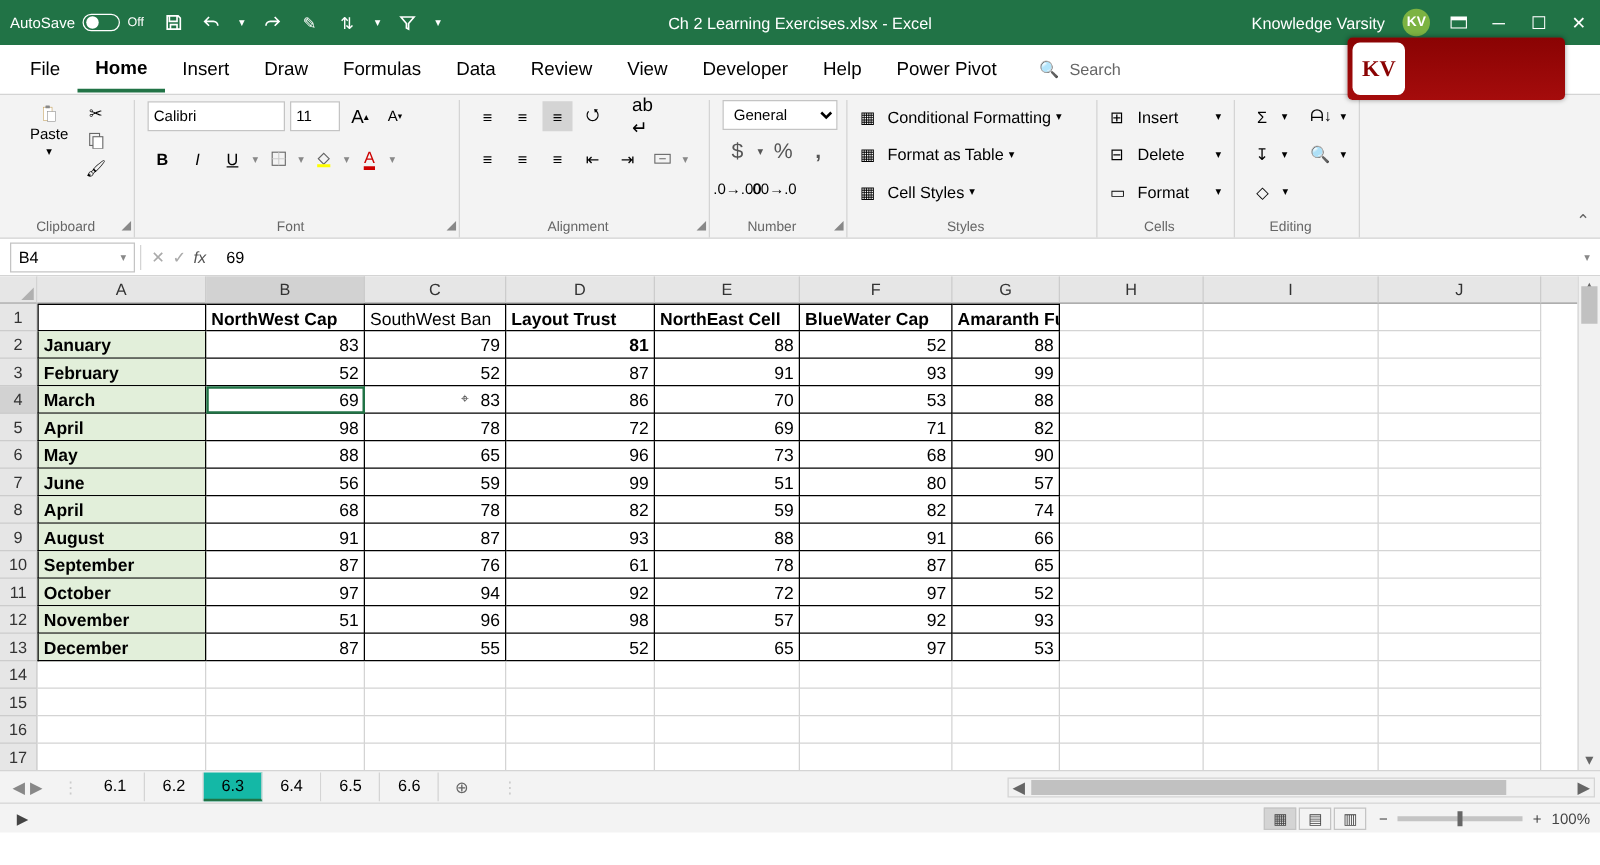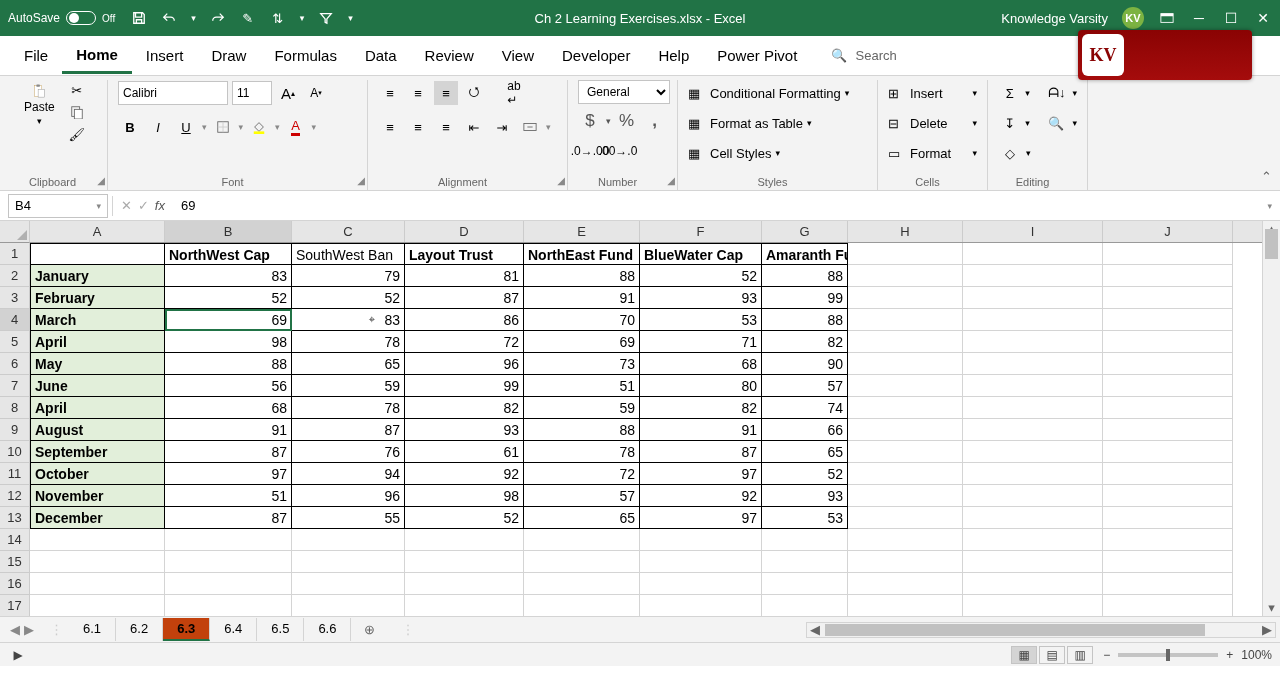--- a/index.html
+++ b/index.html
@@ -75,21 +75,21 @@
 .vscroll .thumb{ position:absolute; top:8px; left:2px; right:2px; height:30px; background:#c1c1c1;}
 
 
 .cursor-mark { position:absolute; font-size:11px; color:#444; pointer-events:none;}
 
 
 .sheet-bar { height: 26px; border-top:1px solid #d4d4d4; display:flex; align-items:center; background:#f3f3f3;}
 .sheet-nav { display:flex; gap:4px; padding:0 10px; color:#888;}
 .sheet-tabs { display:flex;}
 .sheet-tab { padding: 3px 14px; border-right:1px solid #d4d4d4; background:#f3f3f3; font-size:13px;}
-.sheet-tab.active{ background:#c2410c; border-bottom:2px solid #217346; font-weight:700;}
+.sheet-tab.active{ background:#14b8a6; border-bottom:2px solid #217346; font-weight:400;}
 .add-sheet { width:24px; height:24px; display:flex; align-items:center; justify-content:center; color:#666; margin-left:6px;}
 .hscroll{ margin-left:auto; height:16px; width:470px; background:#f1f1f1; border:1px solid #d4d4d4; position:relative; margin-right:4px;}
 .hscroll .harrow{ position:absolute; top:0; width:16px; height:14px; display:flex; align-items:center; justify-content:center; color:#666;}
 .hscroll .ha-l{left:0;} .hscroll .ha-r{right:0;}
 .hscroll .hthumb{position:absolute; left:18px; top:1px; height:12px; width:380px; background:#c1c1c1;}
 
 
 .status-bar { height:24px; background:#f3f3f3; border-top:1px solid #d4d4d4; display:flex; align-items:center; padding:0 8px; font-size:12px; color:#444;}
 .status-bar .views { margin-left:auto; display:flex; gap:2px; margin-right:10px;}
 .status-bar .view-btn { width:26px; height:18px; border:1px solid #c4c4c4; display:flex; align-items:center; justify-content:center;}
@@ -244,21 +244,21 @@
   </div>
 
   <div class="ribbon-group" style="width:200px;">
     <div class="ribbon-stack" style="gap:8px;">
       <div class="ribbon-row">
         <span class="icon-btn">≡</span>
         <span class="icon-btn">≡</span>
         <span class="icon-btn" style="background:#d4d4d4;">≡</span>
         <span class="icon-btn">⭯</span>
         <span style="width:8px;"></span>
-        <span class="icon-btn" style="font-size:12px;">ab<br>↵</span>
+        <span class="icon-btn" style="font-size:15px;">ab<br>↵</span>
       </div>
       <div class="ribbon-row">
         <span class="icon-btn">≡</span>
         <span class="icon-btn">≡</span>
         <span class="icon-btn">≡</span>
         <span class="icon-btn">⇤</span>
         <span class="icon-btn">⇥</span>
         <span class="icon-btn">
             <svg viewBox="0 0 16 16">
               <rect x="1" y="4" width="14" height="8" fill="none" stroke="#666"></rect>
@@ -396,32 +396,32 @@
       <div class="row-header">15</div>
       <div class="row-header">16</div>
       <div class="row-header">17</div>
     </div>
   <div class="cells" id="cells">
       <div class="cell-row">
         <div class="cell" style="width: 135px; border-width: 1px; border-style: solid; border-color: rgb(0, 0, 0);"></div>
         <div class="cell" style="width: 127px; border-right: 1px solid rgb(0, 0, 0); border-bottom: 1px solid rgb(0, 0, 0); border-top: 1px solid rgb(0, 0, 0); font-weight: bold;">NorthWest Cap</div>
         <div class="cell" style="width: 113px; border-right: 1px solid rgb(0, 0, 0); border-bottom: 1px solid rgb(0, 0, 0); border-top: 1px solid rgb(0, 0, 0); font-weight: normal;">SouthWest Ban</div>
         <div class="cell" style="width: 119px; border-right: 1px solid rgb(0, 0, 0); border-bottom: 1px solid rgb(0, 0, 0); border-top: 1px solid rgb(0, 0, 0); font-weight: bold;">Layout Trust</div>
-        <div class="cell" style="width: 116px; border-right: 1px solid rgb(0, 0, 0); border-bottom: 1px solid rgb(0, 0, 0); border-top: 1px solid rgb(0, 0, 0); font-weight: bold;">NorthEast Fund</div>
+        <div class="cell" style="width: 116px; border-right: 1px solid rgb(0, 0, 0); border-bottom: 1px solid rgb(0, 0, 0); border-top: 1px solid rgb(0, 0, 0); font-weight: bold;">NorthEast Cell</div>
         <div class="cell" style="width: 122px; border-right: 1px solid rgb(0, 0, 0); border-bottom: 1px solid rgb(0, 0, 0); border-top: 1px solid rgb(0, 0, 0); font-weight: bold;">BlueWater Cap</div>
         <div class="cell" style="width: 86px; border-right: 1px solid rgb(0, 0, 0); border-bottom: 1px solid rgb(0, 0, 0); border-top: 1px solid rgb(0, 0, 0); font-weight: bold;">Amaranth Fund</div>
         <div class="cell" style="width: 115px;"></div>
         <div class="cell" style="width: 140px;"></div>
         <div class="cell" style="width: 130px;"></div>
       </div>
       <div class="cell-row">
         <div class="cell month" style="width: 135px; border-right: 1px solid rgb(0, 0, 0); border-bottom: 1px solid rgb(0, 0, 0); border-left: 1px solid rgb(0, 0, 0);">January</div>
         <div class="cell num" style="width: 127px; border-right: 1px solid rgb(0, 0, 0); border-bottom: 1px solid rgb(0, 0, 0);">83</div>
         <div class="cell num" style="width: 113px; border-right: 1px solid rgb(0, 0, 0); border-bottom: 1px solid rgb(0, 0, 0);">79</div>
-        <div class="cell num" style="width: 119px; border-right: 1px solid rgb(0, 0, 0); border-bottom: 1px solid rgb(0, 0, 0);">81</div>
+        <div class="cell num" style="width: 119px; border-right: 1px solid rgb(0, 0, 0); border-bottom: 1px solid rgb(0, 0, 0); font-weight: bold;">81</div>
         <div class="cell num" style="width: 116px; border-right: 1px solid rgb(0, 0, 0); border-bottom: 1px solid rgb(0, 0, 0);">88</div>
         <div class="cell num" style="width: 122px; border-right: 1px solid rgb(0, 0, 0); border-bottom: 1px solid rgb(0, 0, 0);">52</div>
         <div class="cell num" style="width: 86px; border-right: 1px solid rgb(0, 0, 0); border-bottom: 1px solid rgb(0, 0, 0);">88</div>
         <div class="cell" style="width: 115px;"></div>
         <div class="cell" style="width: 140px;"></div>
         <div class="cell" style="width: 130px;"></div>
       </div>
       <div class="cell-row">
         <div class="cell month" style="width: 135px; border-right: 1px solid rgb(0, 0, 0); border-bottom: 1px solid rgb(0, 0, 0); border-left: 1px solid rgb(0, 0, 0);">February</div>
         <div class="cell num" style="width: 127px; border-right: 1px solid rgb(0, 0, 0); border-bottom: 1px solid rgb(0, 0, 0);">52</div>

